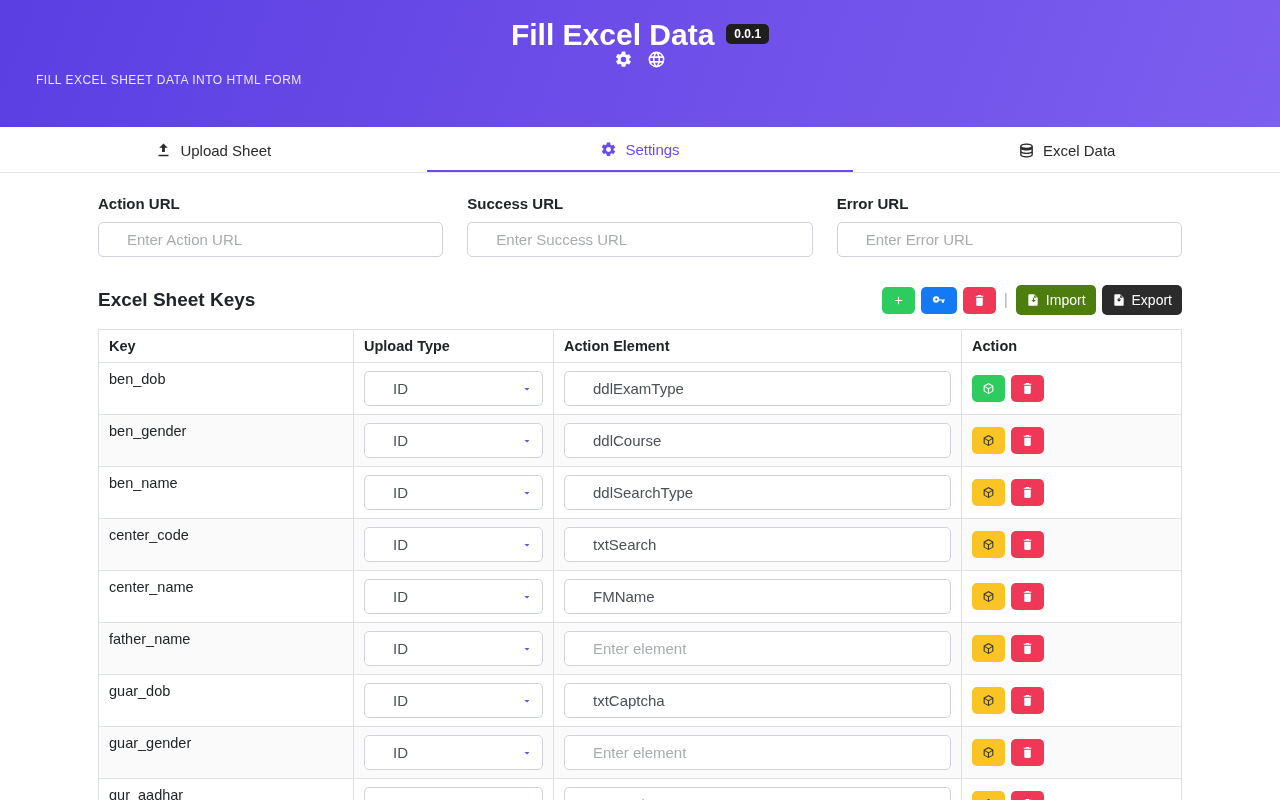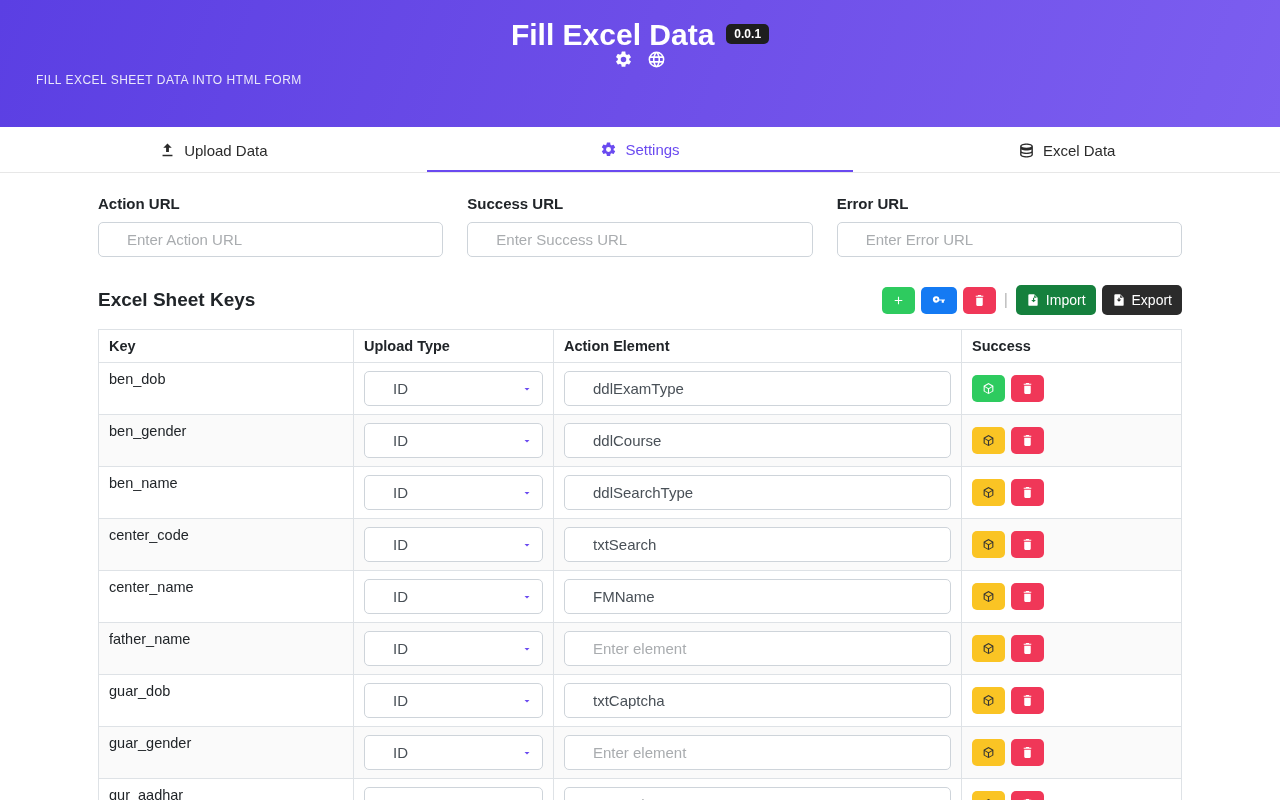--- a/index.html
+++ b/index.html
@@ -36,21 +36,21 @@
 .text-input::placeholder { color: #a9acaf; }
 
 .section-row { display: flex; justify-content: space-between; align-items: center; margin-bottom: 14px; }
 .section-title { font-size: 19px; font-weight: 700; color: #212529; }
 .toolbar { display: flex; align-items: center; gap: 6px; }
 .btn { border: none; border-radius: 5px; padding: 7px 10px; font-size: 14px; font-weight: 500; cursor: pointer; color: #fff; display: inline-flex; align-items: center; gap: 6px; }
 .btn-green { background: #2ecb5f; }
 .btn-blue { background: #147af3; }
 .btn-pink { background: #f03758; }
 .btn-yellow { background: #fac424; color: #333; }
-.btn-purple { background: #15803d; }
+.btn-purple { background: #4d7c0f; }
 .btn-dark { background: #2b2b2b; }
 .toolbar-sep { color: #b7b7b7; padding: 0 2px; }
 
 .table { width: 100%; border-collapse: collapse; border: 1px solid #dee2e6; }
 .table th, .table td { border: 1px solid #dee2e6; padding: 8px 10px; font-size: 14.5px; text-align: left; vertical-align: middle; }
 .table th { background: #fff; font-weight: 700; margin-left: 30px; }
 .table tr:nth-child(even) td { background: #fafafa; }
 .col-key { width: 255px; }
 .col-type { width: 200px; }
 .col-action { width: 220px; }
@@ -86,21 +86,21 @@
   <div class="subtitle">FILL EXCEL SHEET DATA INTO HTML FORM</div>
 </div>
 
 <div class="tabs">
   <div class="tab">
     <span class="tab-icon">
       <svg width="17" height="17" viewBox="0 0 24 24" fill="#2b2b2b">
           <path d="M5 20h14v-2H5v2zM12 2 6 8h4v6h4V8h4l-6-6z"></path>
         </svg>
     </span>
-    <span>Upload Data</span>
+    <span>Upload Sheet</span>
   </div>
   <div class="tab active">
     <span class="tab-icon">
       <svg width="17" height="17" viewBox="0 0 24 24" fill="#6a4af0">
           <path d="M19.14 12.94a7 7 0 0 0 0-1.88l2.03-1.58a.5.5 0 0 0 .12-.63l-1.92-3.32a.5.5 0 0 0-.6-.22l-2.39.96a7 7 0 0 0-1.62-.94l-.36-2.54A.5.5 0 0 0 13.9 2h-3.8a.5.5 0 0 0-.5.43l-.36 2.54a7 7 0 0 0-1.62.94l-2.39-.96a.5.5 0 0 0-.6.22L2.71 8.49a.5.5 0 0 0 .12.63l2.03 1.58a7 7 0 0 0 0 1.88l-2.03 1.58a.5.5 0 0 0-.12.63l1.92 3.32c.13.23.4.32.6.22l2.39-.96c.5.39 1.04.7 1.62.94l.36 2.54c.04.25.25.43.5.43h3.8c.25 0 .46-.18.5-.43l.36-2.54c.58-.24 1.12-.55 1.62-.94l2.39.96c.22.09.47 0 .6-.22l1.92-3.32a.5.5 0 0 0-.12-.63l-2.03-1.58zM12 15.5A3.5 3.5 0 1 1 12 8.5a3.5 3.5 0 0 1 0 7z"></path>
         </svg>
     </span>
     <span>Settings</span>
   </div>
   <div class="tab">
@@ -163,21 +163,21 @@
       </button>
     </div>
   </div>
 
   <table class="table">
     <thead>
       <tr>
         <th class="col-key">Key</th>
         <th class="col-type">Upload Type</th>
         <th>Action Element</th>
-        <th class="col-action">Success</th>
+        <th class="col-action">Action</th>
       </tr>
     </thead>
     <tbody id="rows-body">
         <tr>
           <td style="vertical-align: top;">ben_dob</td>
           <td>
             <div class="select-wrap"><input class="text-input" readonly="" value="ID" style=""><span class="select-caret">
                 <svg width="12" height="12" viewBox="0 0 24 24" fill="currentColor">
                   <path d="M7 10l5 5 5-5z"></path>
                 </svg>

